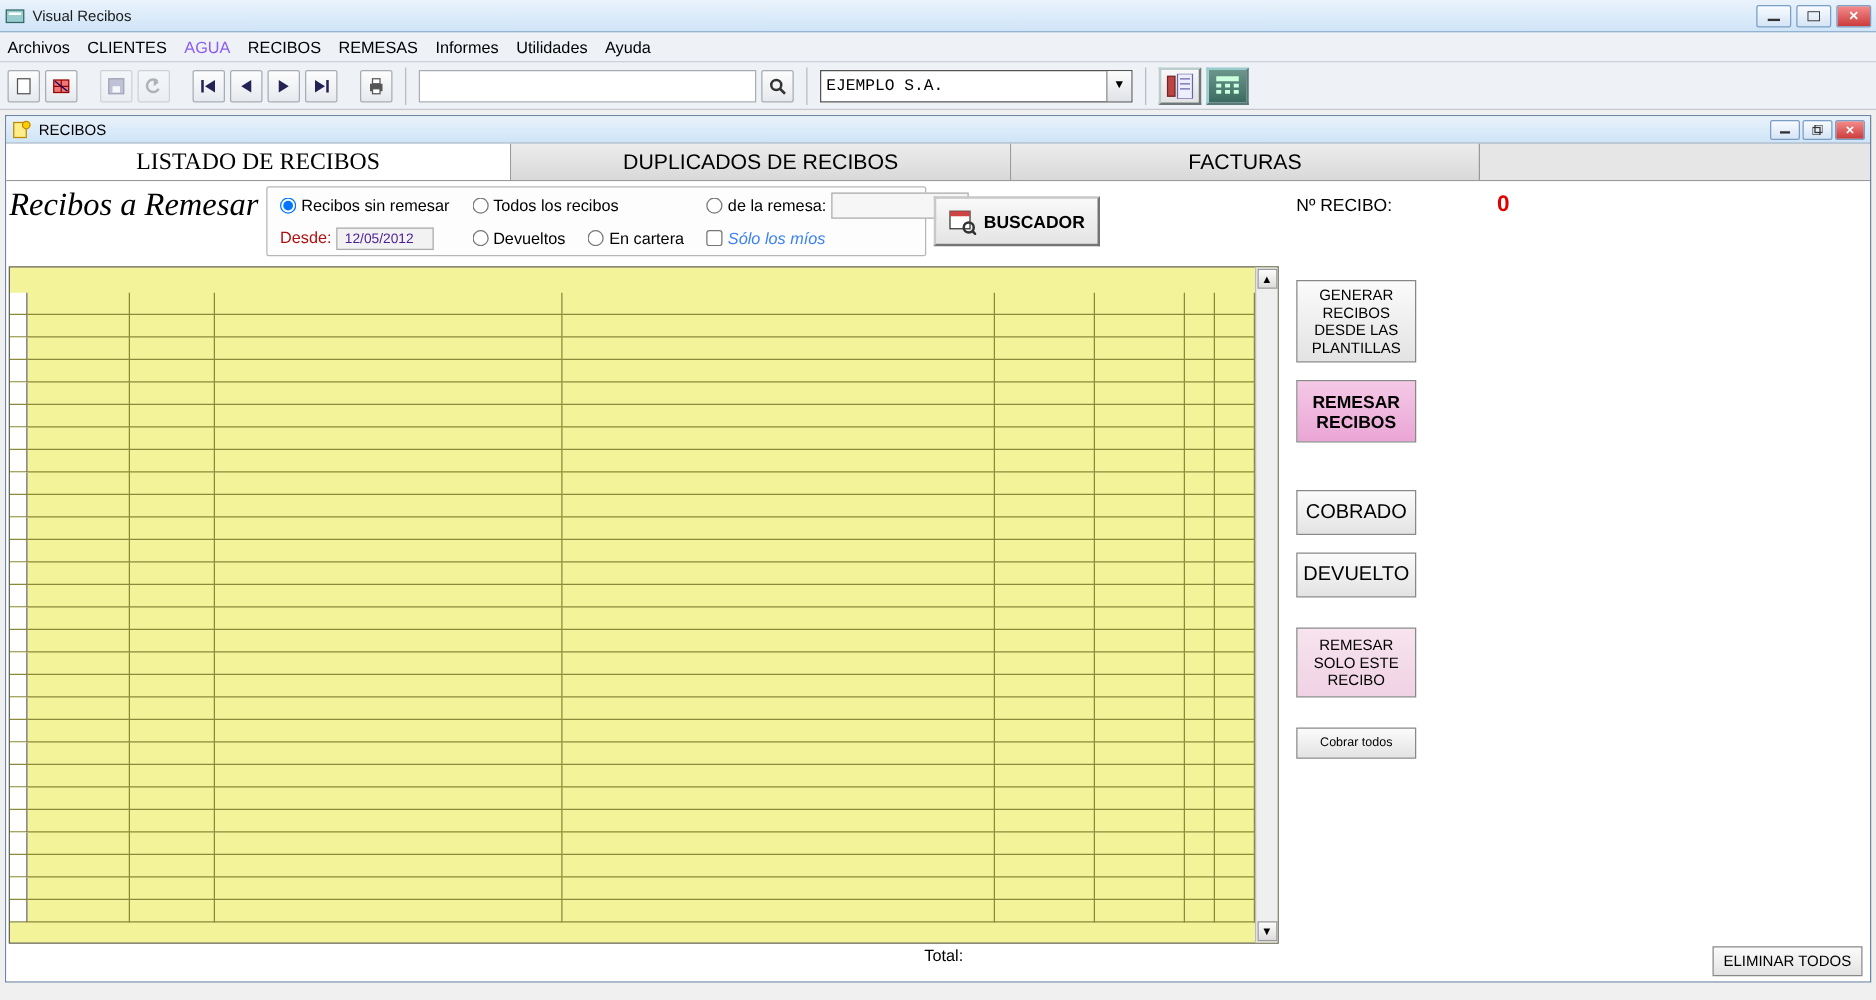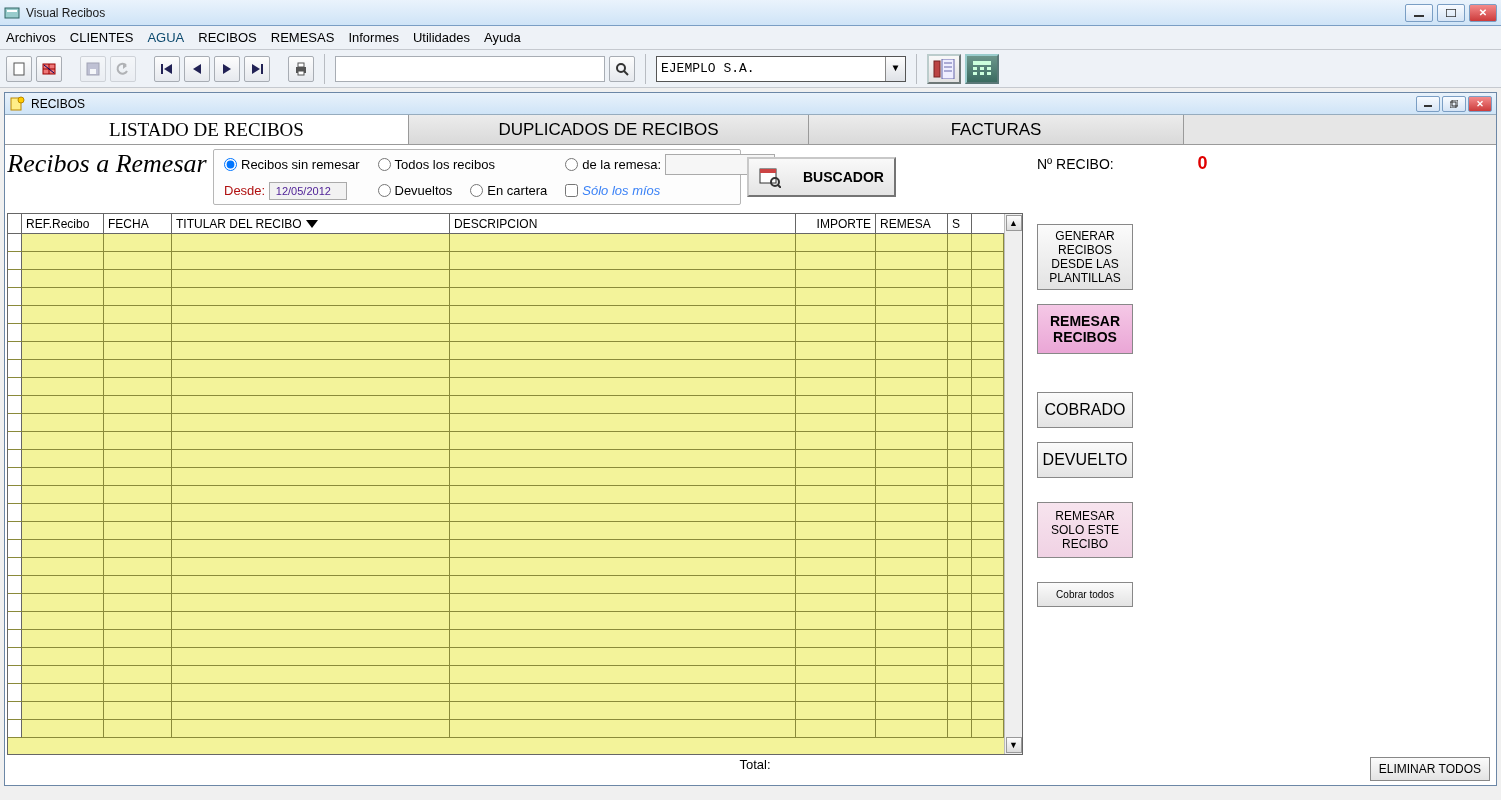--- a/index.html
+++ b/index.html
@@ -42,21 +42,21 @@
     height: 24px;
     background: #eef2f7;
     border-bottom: 1px solid #c5c9cf;
     display: flex;
     align-items: center;
     padding: 0 6px;
     font-size: 13px;
     gap: 14px;
   }
   .menubar .mitem { color:#000; cursor:default; }
-  .menubar .mitem.disabled { color:#0c4a6e; }
+  .menubar .mitem.disabled { color:#8b5cf6; }
 
   
   .toolbar {
     height: 38px;
     background: #eef2f7;
     border-bottom: 1px solid #c5c9cf;
     display:flex; align-items:center; padding: 0 6px; gap:4px;
   }
   .tbtn {
     width: 26px; height:26px;
@@ -157,21 +157,21 @@
   .desde-val{
     display:inline-block;border:1px solid #aaa;background:#f2f2f2;
     padding:2px 6px;font-size:11px;color:#4c1d95;min-width:78px;text-align:left;
   }
   .remesa-val{
     display:inline-block;border:1px solid #aaa;background:#f6f6f6;
     padding:2px 6px;font-size:13px;color:#555;width:110px;text-align:right;
   }
   .mios{color:#3b82f6;font-style:italic;font-weight:normal}
   .buscador{
-    display:flex;align-items:center;gap:22px;
+    display:flex;align-items:center;gap:6px;
     border:2px outset #c8c8c8;background:linear-gradient(#f9f9f9,#e4e4e4);
     padding:6px 10px;font-weight:bold;font-size:14px;height:40px;margin-top:8px;
   }
   .nrecibo-row{font-size:14px;margin:8px 0 0 110px}
   .nrecibo-val{color:#e00000;font-weight:bold;font-size:18px;margin-left:80px}
 
   
   .gridwrap{
     flex:1;display:flex;border:1px solid #666;margin:0 2px 0 2px;
     background:#f3f39a;position:relative;
@@ -442,34 +442,20 @@
               <rect x="1" y="3" width="16" height="14" fill="#fff" stroke="#333"></rect>
               <rect x="1" y="3" width="16" height="4" fill="#c44"></rect>
               <circle cx="16" cy="16" r="4" fill="none" stroke="#333" stroke-width="2"></circle>
               <line x1="19" y1="19" x2="22" y2="22" stroke="#333" stroke-width="2"></line>
             </svg>
           <span>BUSCADOR</span>
         </div>
       </div>
 
       <div class="gridwrap">
-        <div class="gridhead">
-          <div class="gh h0"></div>
-          <div class="gh h1">REF.Recibo</div>
-          <div class="gh h2">FECHA</div>
-          <div class="gh h3">
-            <span>TITULAR DEL RECIBO</span>
-            <span class="sortarrow"></span>
-          </div>
-          <div class="gh h4">DESCRIPCION</div>
-          <div class="gh h5">IMPORTE</div>
-          <div class="gh h6">REMESA</div>
-          <div class="gh h7">S</div>
-          <div class="gh h8"></div>
-        </div>
         <div class="gridbody">
           <div class="gridrows" id="gridrows">
               <div class="grow">
                 <div class="gc c0"></div>
                 <div class="gc c1"></div>
                 <div class="gc c2"></div>
                 <div class="gc c3"></div>
                 <div class="gc c4"></div>
                 <div class="gc c5"></div>
                 <div class="gc c6"></div>

